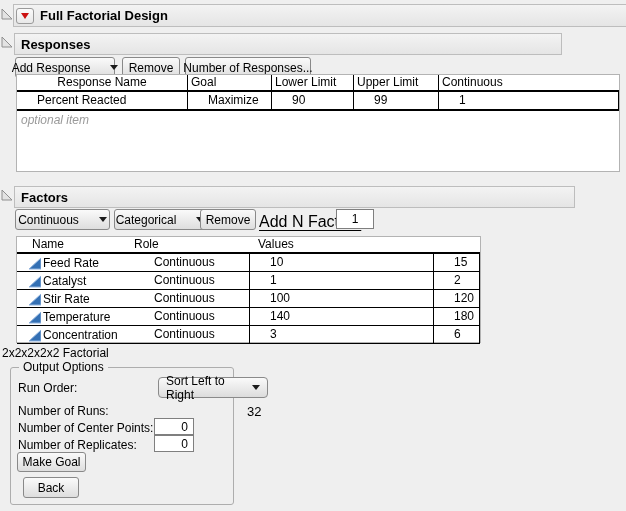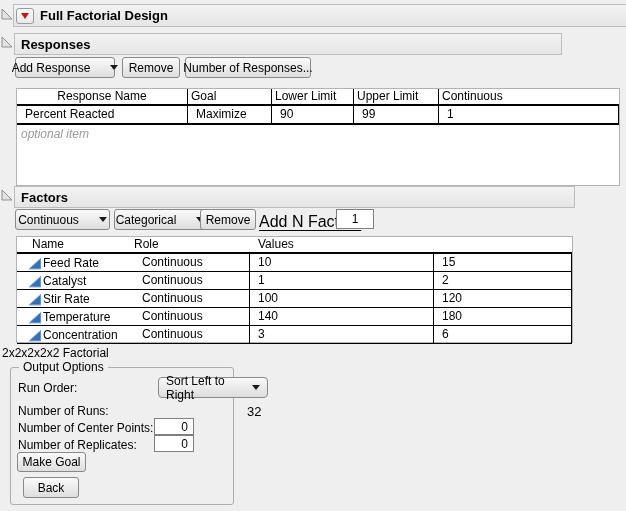--- a/index.html
+++ b/index.html
@@ -33,21 +33,21 @@
   .grid { display:grid; }
   .resp-cols  { grid-template-columns:170px 84px 82px 85px 181px; }
   .fact-hcols { grid-template-columns:117px 119px 319px; }
   .fact-cols  { grid-template-columns:117px 115px 184px 139px; }
 
   .th { height:15px; line-height:15px; font-size:12px; overflow:hidden; white-space:nowrap; }
   .th.c { text-align:center; }
   .th.l { padding-left:3px; }
   .hrule { border-bottom:2px solid #000; }
 
-  .td { height:17px; line-height:16px; font-size:12px; padding-left:8px;
+  .td { height:17px; line-height:16px; font-size:12px; padding-left:20px;
         overflow:hidden; white-space:nowrap; }
   .bl { border-left:1px solid #000; }
   .resp-row { border-bottom:2px solid #000; border-right:1px solid #000; }
   .fact-row { border-bottom:1px solid #000; border-right:1px solid #000; }
   .optional { font-style:italic; color:#9a9a9a; padding:2px 0 0 4px; }
 
   .name-cell { display:flex; align-items:center; gap:2px; padding-left:12px; }
   .ficon { flex:0 0 auto; margin-top:1px; }
 
   .summary { position:absolute; left:2px; top:346px; font-size:12px; }
@@ -98,21 +98,21 @@
     <span>Add Response</span>
     <span class="arr"></span>
   </div>
   <div class="btn" style="left:122px;top:57px;width:58px">
     <span>Remove</span>
   </div>
   <div class="btn" style="left:185px;top:57px;width:126px">
     <span>Number of Responses...</span>
   </div>
 
-  <div class="panel" style="left:16px;top:88px;width:604px;height:98px">
+  <div class="panel" style="left:16px;top:74px;width:604px;height:98px">
     <div class="grid resp-cols hrule">
       <div class="th c">Response Name</div>
       <div class="th l bl">Goal</div>
       <div class="th l bl">Lower Limit</div>
       <div class="th l bl">Upper Limit</div>
       <div class="th l bl">Continuous</div>
     </div>
     <div class="grid resp-cols resp-row">
       <div class="td">Percent Reacted</div>
       <div class="td bl">Maximize</div>
@@ -137,21 +137,21 @@
   <div class="btn" style="left:114px;top:209px;width:92px">
     <span>Categorical</span>
     <span class="arr"></span>
   </div>
   <div class="btn" style="left:200px;top:209px;width:56px">
     <span>Remove</span>
   </div>
   <span class="addn">Add N Factors</span>
   <input class="addn-in" value="1" style="">
 
-  <div class="panel" style="left:16px;top:236px;width:557px;height:107px">
+  <div class="panel" style="left:16px;top:236px;width:465px;height:107px">
     <div class="grid fact-hcols hrule">
       <div class="th" style="padding-left:15px">Name</div>
       <div class="th">Role</div>
       <div class="th" style="padding-left:5px">Values</div>
     </div>
 
     <div class="grid fact-cols fact-row">
       <div class="td name-cell">
         <svg class="ficon" width="12" height="13" viewBox="0 0 12 13">
           <polygon points="0,12 12,12 12,1" fill="#3470b4" stroke="#8fb2dd" stroke-width="1"></polygon>

